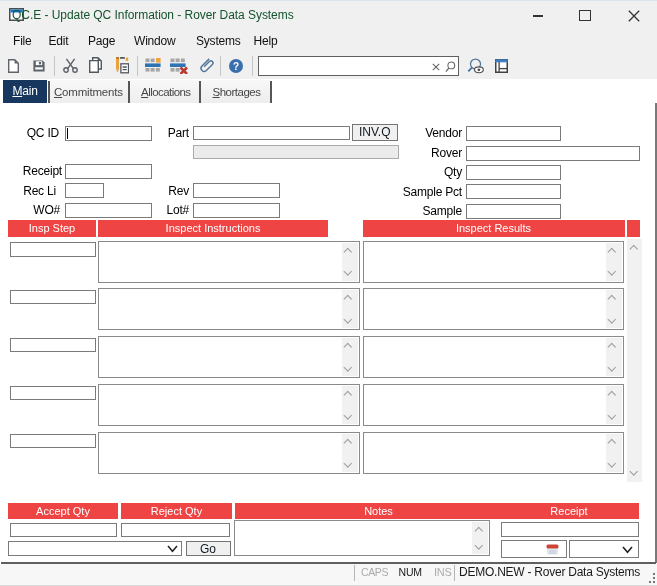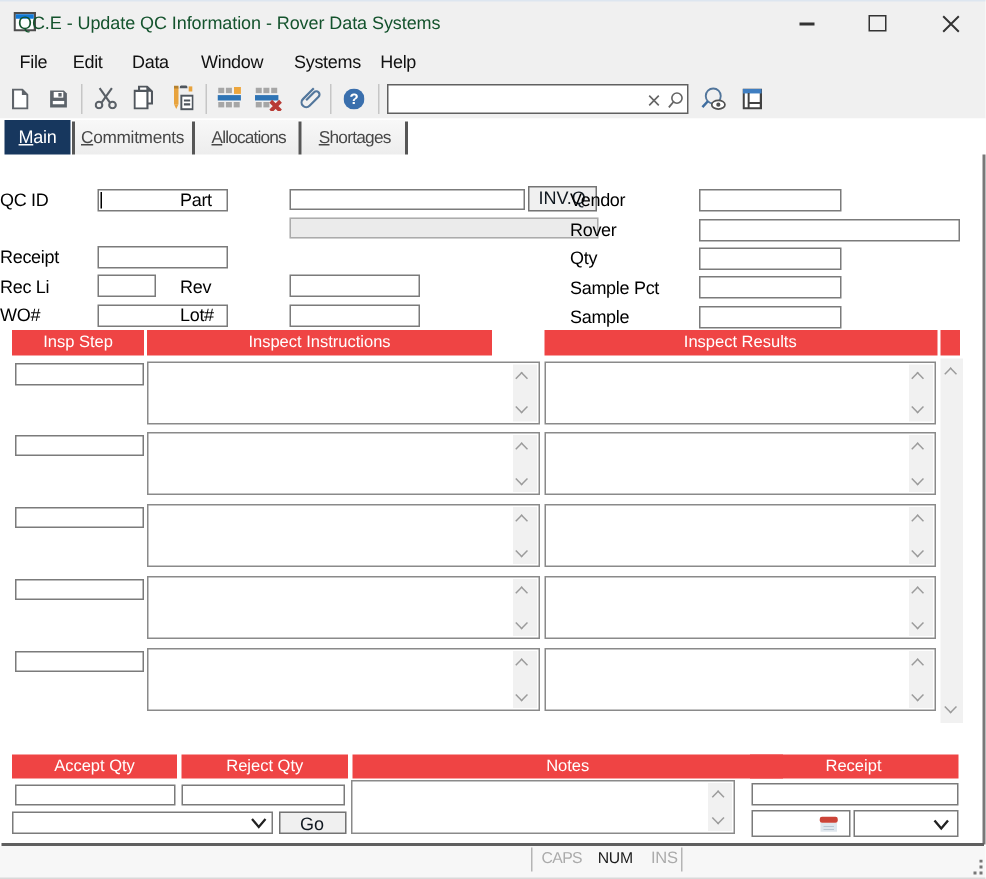--- a/index.html
+++ b/index.html
@@ -4,21 +4,21 @@
 <style>
   * { margin:0; padding:0; box-sizing:border-box; }
   html,body { width:657px; height:586px; }
   body { font-family:"Liberation Sans", sans-serif; position:relative; background:#fff; overflow:hidden; }
   .abs { position:absolute; white-space:nowrap; }
   .win { position:absolute; left:0; top:0; width:657px; height:586px; background:#fff; }
   .topchrome { position:absolute; left:0; top:0; width:657px; height:79px; background:#f0f0f0; }
   .title { position:absolute; white-space:nowrap; left:12px; top:0px; height:30px; line-height:30px; font-size:12px; letter-spacing:-0.05px; color:#14532d; }
   .menu span { position:absolute; top:31px; height:21px; line-height:21px; font-size:12px; letter-spacing:-0.2px; color:#111; }
   .tsep { position:absolute; top:56px; height:20px; width:1px; background:#c6c6c6; }
-  .lb { position:absolute; white-space:nowrap; font-size:12px; letter-spacing:-0.2px; color:#000; text-align:left; height:15px; line-height:15px; }
+  .lb { position:absolute; white-space:nowrap; font-size:12px; letter-spacing:-0.2px; color:#000; text-align:right; height:15px; line-height:15px; }
   .in { position:absolute; background:#fff; border:1px solid #7b7b7b; }
   .ta { position:absolute; background:#fff; border:1px solid #8a8a8a; }
   .sb { position:absolute; top:1px; bottom:1px; right:1px; width:16px; background:#f1f1f1; }
   .chu,.chd { position:absolute; width:5.5px; height:5.5px; border-left:1.8px solid #9b9b9b; border-top:1.8px solid #9b9b9b; left:3.5px; }
   .chu { transform:rotate(45deg); top:6px; }
   .chd { transform:rotate(225deg); bottom:6px; }
   .nav { position:absolute; background:#ef4444; color:#fff; font-size:11px; text-align:center; }
   .btn { position:absolute; background:#f0f0f0; border:1px solid #747474; text-align:center; color:#101820; }
   u { text-decoration:underline; text-underline-offset:1px; }
 </style>
@@ -38,21 +38,21 @@
 
   <div class="abs" style="left:533px;top:15px;width:10px;height:1.5px;background:#333"></div>
   <div class="abs" style="left:578.5px;top:10px;width:12px;height:10.5px;border:1.2px solid #333"></div>
   <svg class="abs" style="left:628px;top:9.5px" width="12" height="12" viewBox="0 0 12 12">
     <path d="M0.8 0.8 L11.2 11.2 M11.2 0.8 L0.8 11.2" stroke="#333" stroke-width="1.3"></path>
   </svg>
 
   <div class="menu">
     <span style="left:13px">File</span>
     <span style="left:48.5px">Edit</span>
-    <span style="left:88px">Data</span>
+    <span style="left:88px">Page</span>
     <span style="left:134px">Window</span>
     <span style="left:196px">Systems</span>
     <span style="left:253.5px">Help</span>
   </div>
 
   <div class="tsep" style="left:54px"></div>
   <div class="tsep" style="left:137px"></div>
   <div class="tsep" style="left:220px"></div>
   <div class="tsep" style="left:252px"></div>
 
@@ -295,20 +295,21 @@
 
   <div class="abs" style="left:654.5px;top:103px;width:2px;height:460px;background:#787878"></div>
   <div class="abs" style="left:1px;top:561.5px;width:655px;height:2px;background:#5f5f5f"></div>
 
   <div class="abs" style="left:0;top:563.5px;width:657px;height:22.5px;background:#f7f7f7"></div>
   <div class="abs" style="left:353.5px;top:564.5px;width:1.5px;height:16px;background:#b5b5b5"></div>
   <div class="abs" style="left:361px;top:563.5px;height:16px;line-height:16px;font-size:10.5px;letter-spacing:-0.4px;color:#ababab">CAPS</div>
   <div class="abs" style="left:398.5px;top:563.5px;height:16px;line-height:16px;font-size:10.5px;letter-spacing:-0.2px;color:#1a1a1a">NUM</div>
   <div class="abs" style="left:434px;top:563.5px;height:16px;line-height:16px;font-size:11px;letter-spacing:-0.2px;color:#ababab">INS</div>
   <div class="abs" style="left:453.5px;top:564.5px;width:1.5px;height:16px;background:#b5b5b5"></div>
+  <div class="abs" style="left:459px;top:563.5px;height:16px;line-height:16px;font-size:12px;letter-spacing:-0.24px;color:#1a1a1a">DEMO.NEW - Rover Data Systems</div>
   <svg class="abs" style="left:645px;top:573px" width="11" height="11" viewBox="0 0 11 11">
     <g fill="#767676">
       <rect x="8" y="0" width="2" height="2"></rect>
         <rect x="8" y="4" width="2" height="2"></rect>
         <rect x="8" y="8" width="2" height="2"></rect>
       <rect x="4" y="4" width="2" height="2" visibility="hidden"></rect>
       <rect x="4" y="8" width="2" height="2"></rect>
         <rect x="0" y="8" width="2" height="2" visibility="hidden"></rect>
     </g>
   </svg>

